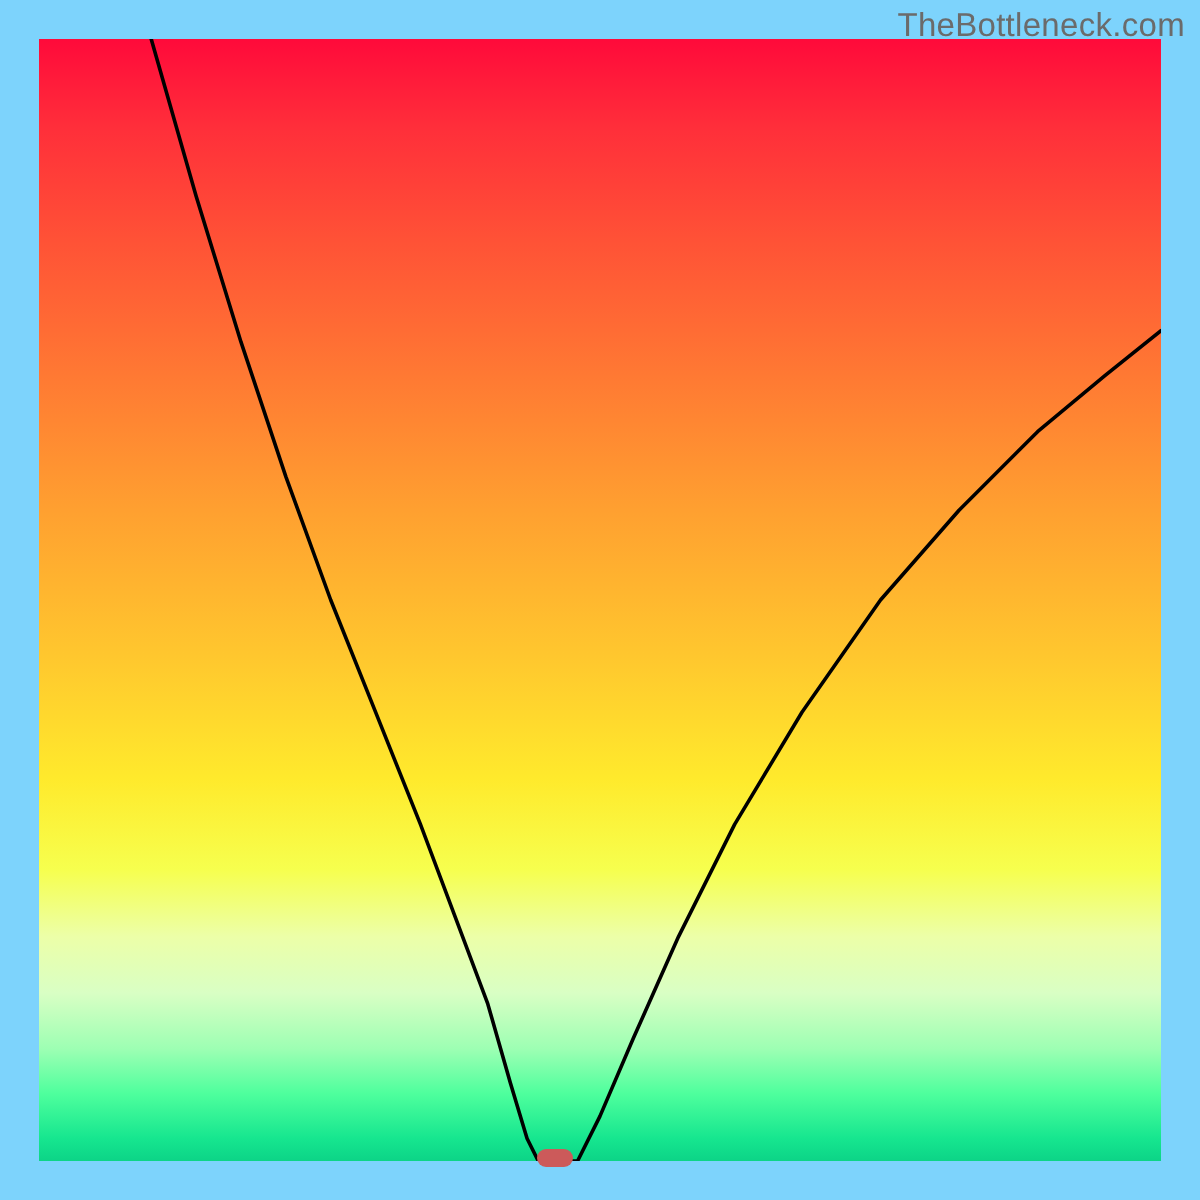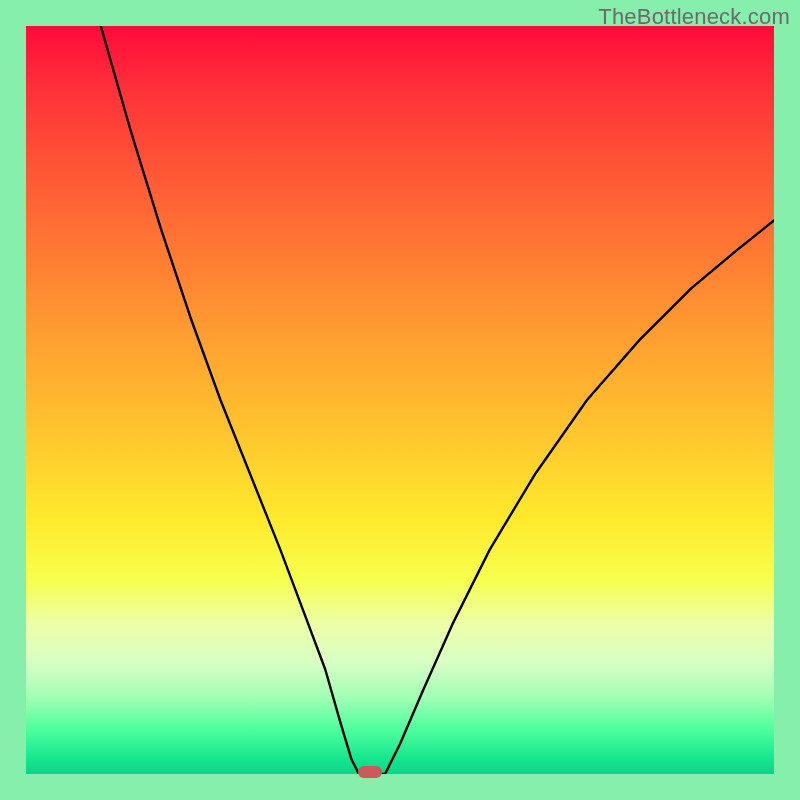--- a/index.html
+++ b/index.html
@@ -1,20 +1,20 @@
 <!DOCTYPE html>
 <html><head>
 <meta charset="utf-8">
 <style>
   * { margin: 0; padding: 0; box-sizing: border-box; }
   html, body { width: 800px; height: 800px; overflow: hidden; background: #000; }
   .frame {
     width: 800px;
     height: 800px;
-    background: #86efac;
+    background: #7dd3fc;
     position: relative;
   }
   .plot-area {
     position: absolute;
     left: 26px;
     top: 26px;
     width: 748px;
     height: 748px;
     background: linear-gradient(to bottom,
       #ff0a3a 0%,

